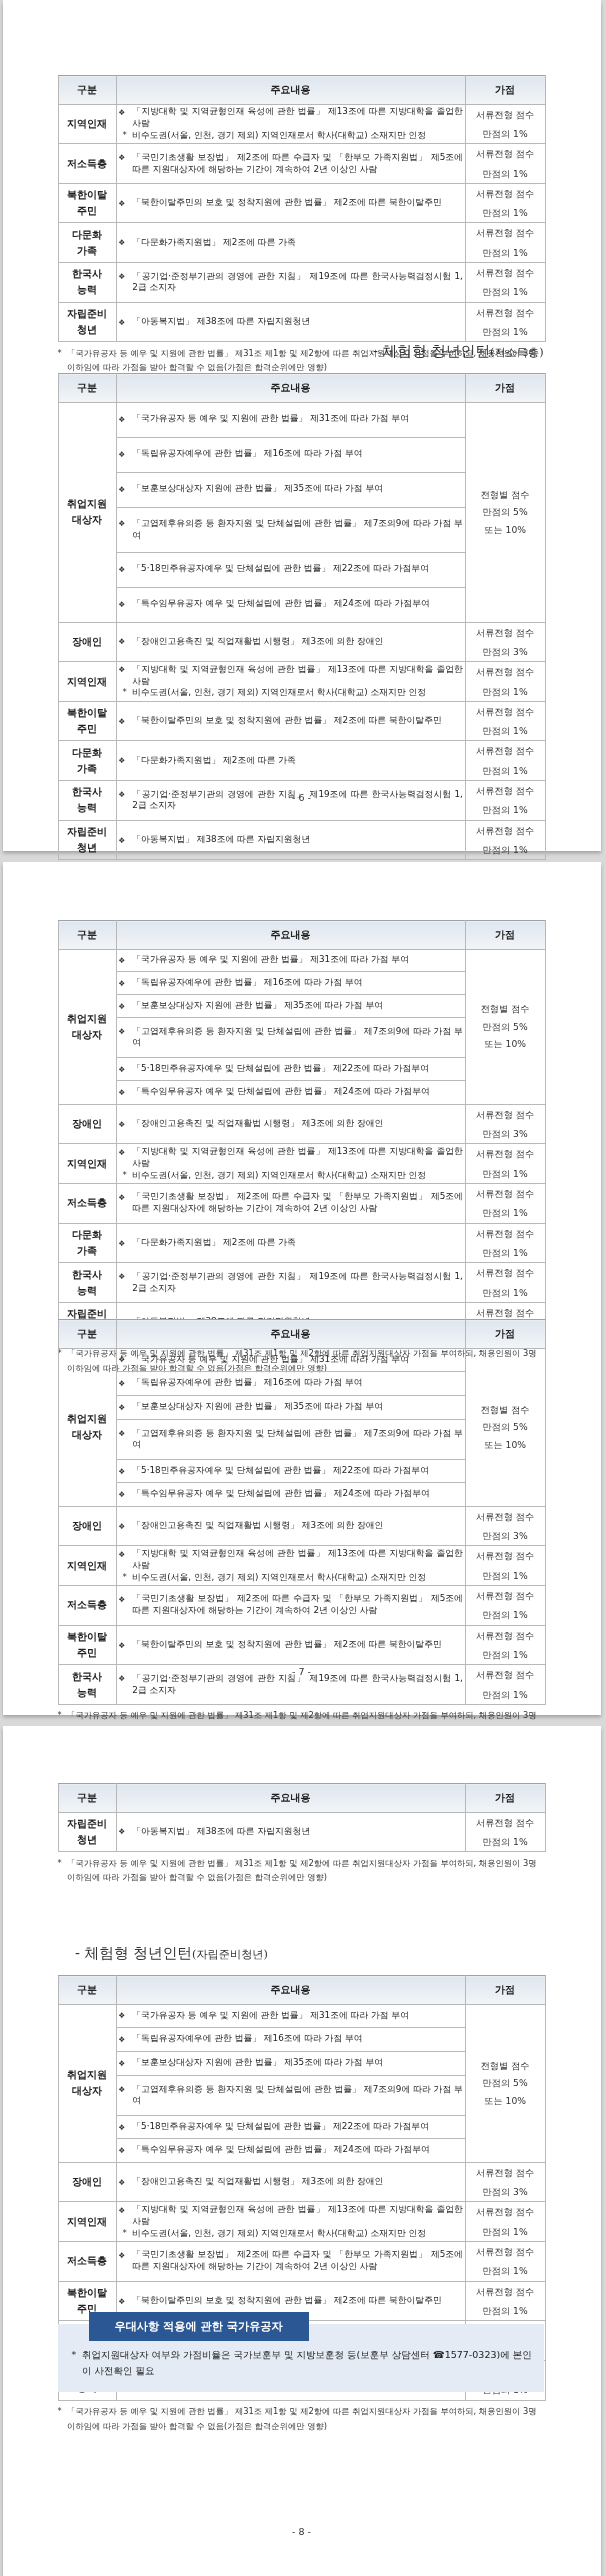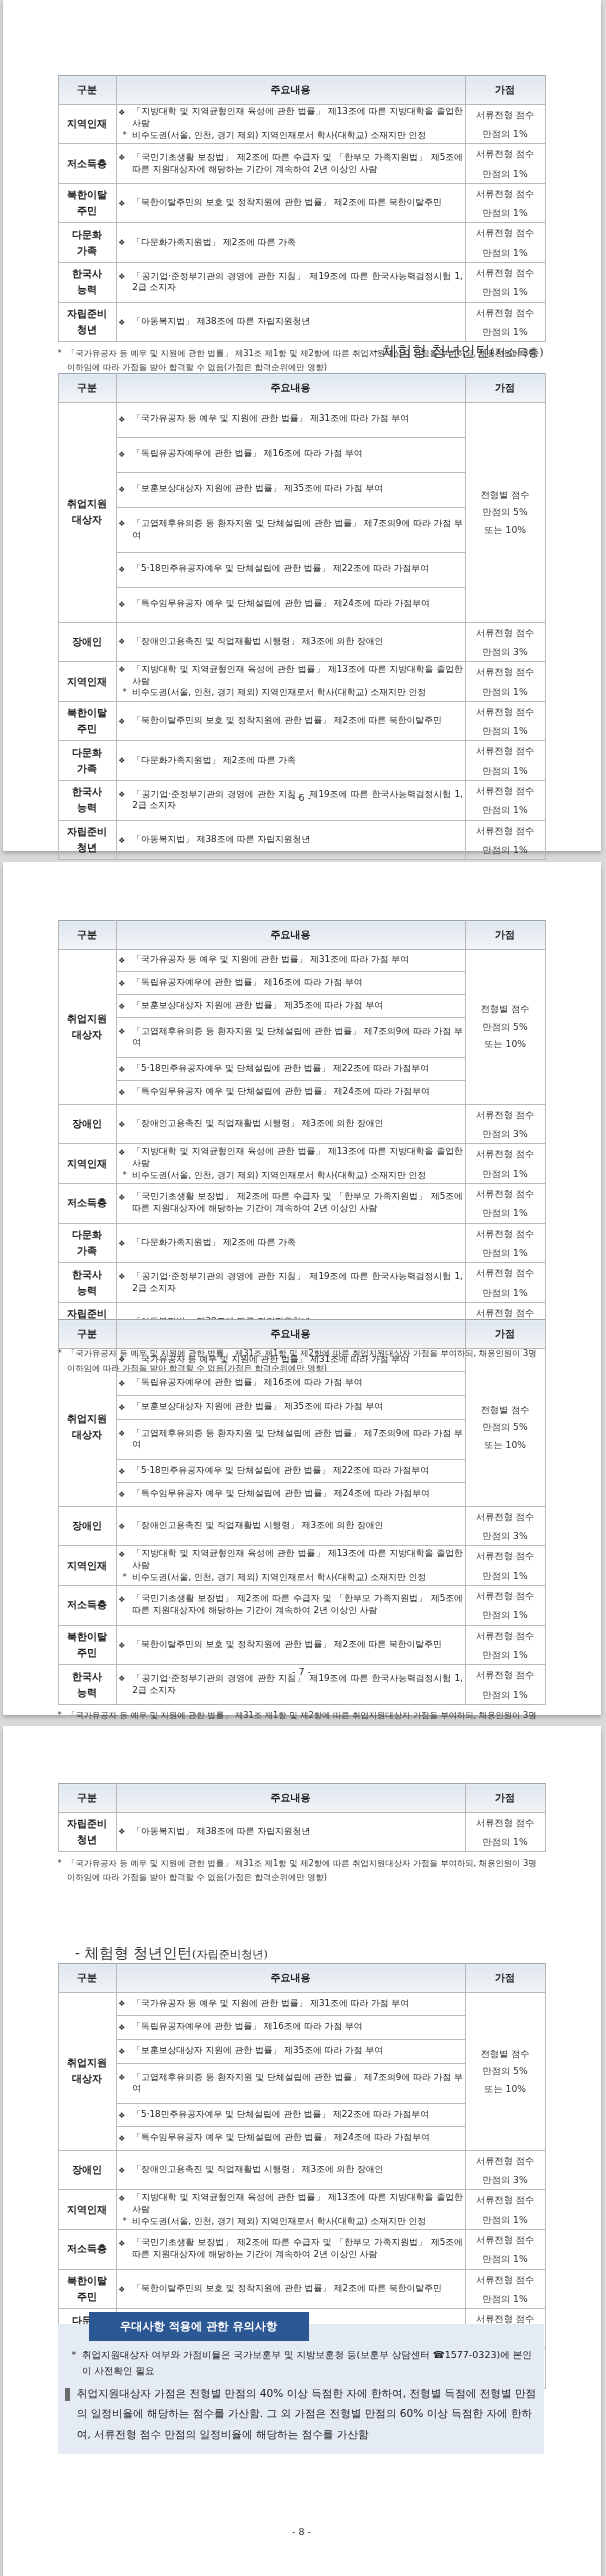--- a/index.html
+++ b/index.html
@@ -610,21 +610,21 @@
 만점의 1%</td>
           </tr>
         </tbody>
       </table>
       <div class="note">
         <span class="star">*</span>
         <span class="txt">「국가유공자 등 예우 및 지원에 관한 법률」 제31조 제1항 및 제2항에 따른 취업지원대상자 가점을 부여하되, 채용인원이 3명 이하임에 따라 가점을 받아 합격할 수 없음(가점은 합격순위에만 영향)</span>
       </div>
     </div>
   <div class="content" style="top:218px;">
-      <div class="sect-title" style=""><span>- 체험형 청년인턴</span><span class="sub-title">(자립준비청년)</span></div>
+      <div class="sect-title" style="margin-bottom:12px;"><span>- 체험형 청년인턴</span><span class="sub-title">(자립준비청년)</span></div>
       <table class="req">
         <colgroup>
           <col class="c1">
           <col class="c2">
           <col class="c3">
         </colgroup>
         <tbody>
           <tr>
             <th>구분</th>
             <th>주요내용</th>
@@ -757,25 +757,21 @@
 만점의 1%</td>
           </tr>
         </tbody>
       </table>
       <div class="note">
         <span class="star">*</span>
         <span class="txt">「국가유공자 등 예우 및 지원에 관한 법률」 제31조 제1항 및 제2항에 따른 취업지원대상자 가점을 부여하되, 채용인원이 3명 이하임에 따라 가점을 받아 합격할 수 없음(가점은 합격순위에만 영향)</span>
       </div>
     </div>
   <div class="notice" style="top:598px;">
-    <div class="notice-tab">우대사항 적용에 관한 유의사항</div>
+    <div class="notice-tab">우대사항 적용에 관한 국가유공자</div>
     <div class="notice-sub">
       <span class="star">*</span>
       <span class="txt">취업지원대상자 여부와 가점비율은 국가보훈부 및 지방보훈청 등(보훈부 상담센터 ☎1577-0323)에 본인이 사전확인 필요</span>
-    </div>
-    <div class="notice-item">
-      <span class="bar"></span>
-      <span class="txt">취업지원대상자 가점은 전형별 만점의 40% 이상 득점한 자에 한하여, 전형별 득점에 전형별 만점의 일정비율에 해당하는 점수를 가산함. 그 외 가점은 전형별 만점의 60% 이상 득점한 자에 한하여, 서류전형 점수 만점의 일정비율에 해당하는 점수를 가산함</span>
     </div>
   </div>
   <div class="page-num" style="top:800px;">- 8 -</div>
 </div>
 
 
 </body></html>

